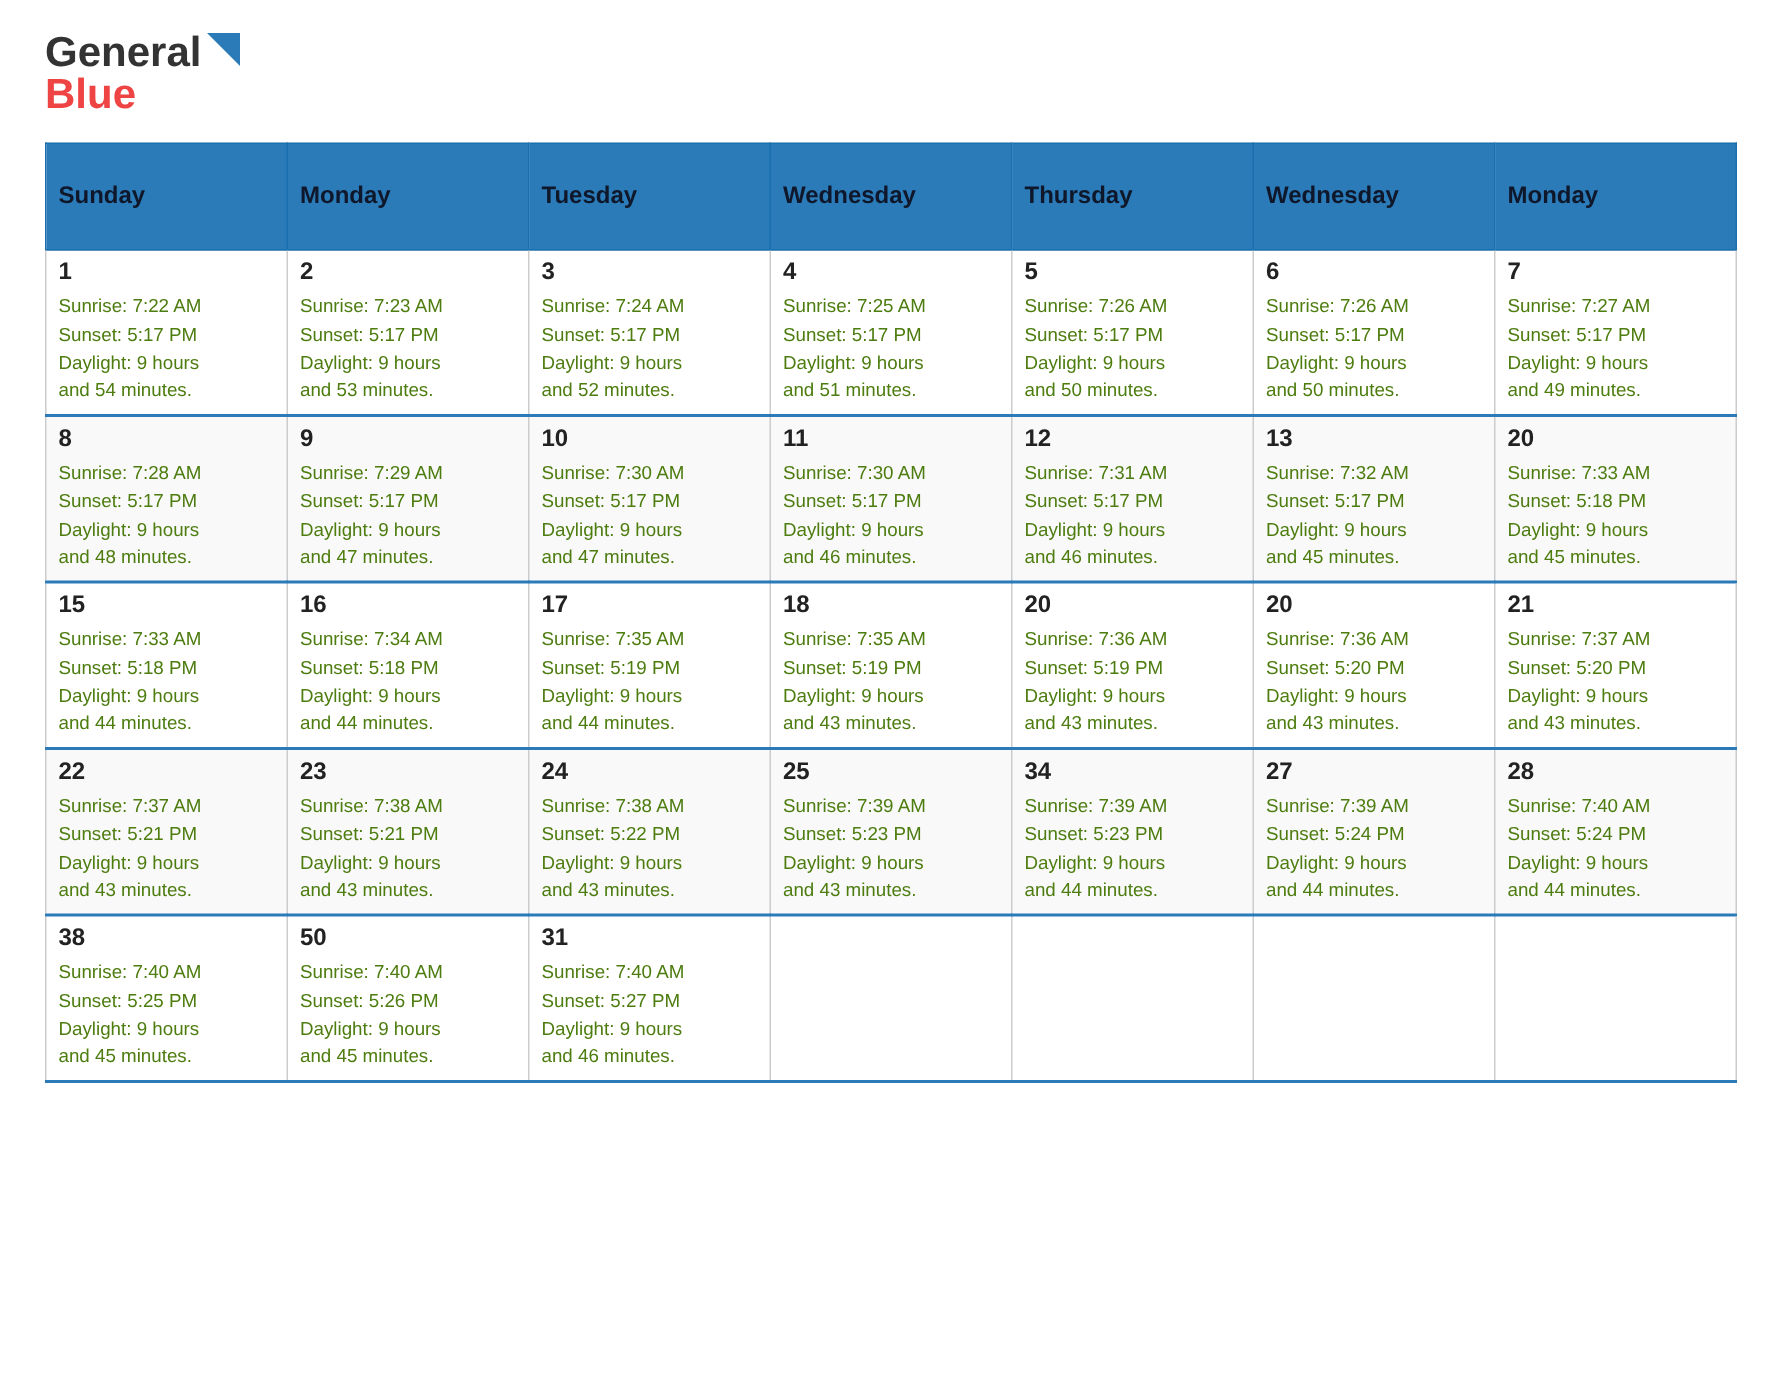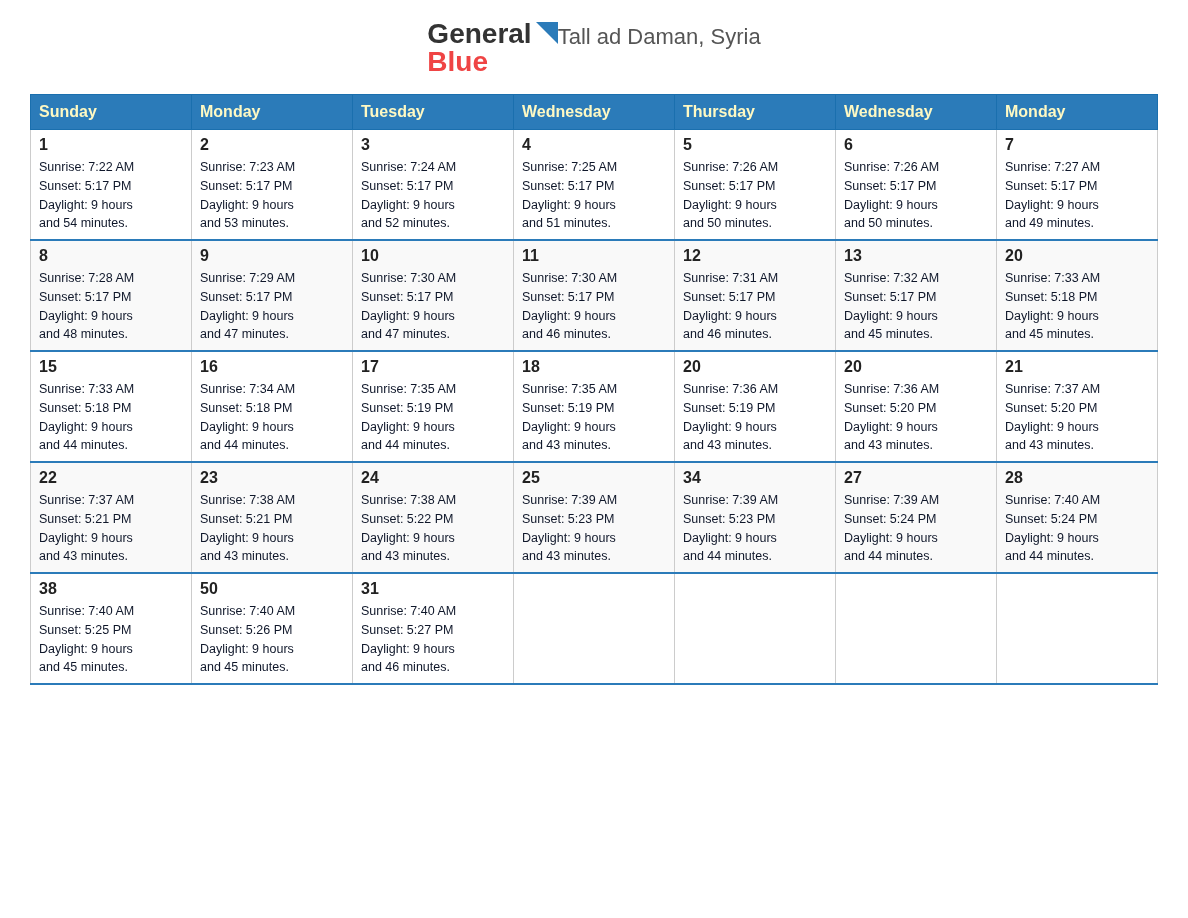--- a/index.html
+++ b/index.html
@@ -5,21 +5,21 @@
     * { margin: 0; padding: 0; box-sizing: border-box; }
     body {
       font-family: Arial, sans-serif;
       background: #fff;
       width: 1188px;
       min-height: 918px;
       padding: 20px 30px;
     }
     .header-area {
       display: flex;
-      justify-content: center;
+      justify-content: space-between;
       align-items: flex-start;
       margin-bottom: 18px;
     }
     .logo {
       display: flex;
       flex-direction: column;
       align-items: flex-start;
     }
     .logo-general {
       font-size: 28px;
@@ -49,24 +49,24 @@
       color: #555;
       margin-top: 4px;
     }
     .calendar-table {
       width: 100%;
       border-collapse: collapse;
       table-layout: fixed;
     }
     .calendar-table thead tr th {
       background-color: #2b7bb9;
-      color: #fef9c3;
+      color: #0f172a;
       font-size: 16px;
       font-weight: bold;
-      padding: 8px 8px;
+      padding: 26px 8px;
       text-align: left;
       border: 1px solid #1a6fae;
     }
     .calendar-table tbody tr td {
       border: 1px solid #ccc;
       vertical-align: top;
       padding: 6px 8px;
       font-size: 13px;
       color: #333;
       min-height: 100px;
@@ -77,21 +77,21 @@
     .calendar-table tbody tr td .day-num {
       font-size: 16px;
       font-weight: bold;
       color: #222;
       display: block;
       margin-bottom: 4px;
     }
     .calendar-table tbody tr td .day-info {
       font-size: 12.5px;
       line-height: 1.5;
-      color: #0f172a;
+      color: #4d7c0f;
     }
     .empty-cell {
       background: #fff;
     }
     tbody tr {
       border-bottom: 2px solid #2b7bb9;
     }
   </style>
 </head>
 <body>
@@ -102,21 +102,20 @@
       <span class="logo-general">General</span>
       <div style="display:inline-block; margin-left:4px; margin-top:2px;">
         <svg width="22" height="22" viewBox="0 0 22 22">
           <polygon points="0,0 22,0 22,22" fill="#2b7bb9"></polygon>
         </svg>
       </div>
     </div>
     <span class="logo-blue">Blue</span>
   </div>
   <div class="title-area">
-    <div class="location-title">Tall ad Daman, Syria</div>
   </div>
 </div>
 
 <table class="calendar-table">
   <thead>
     <tr>
     <th>Sunday</th>
         <th>Monday</th>
         <th>Tuesday</th>
         <th>Wednesday</th>

